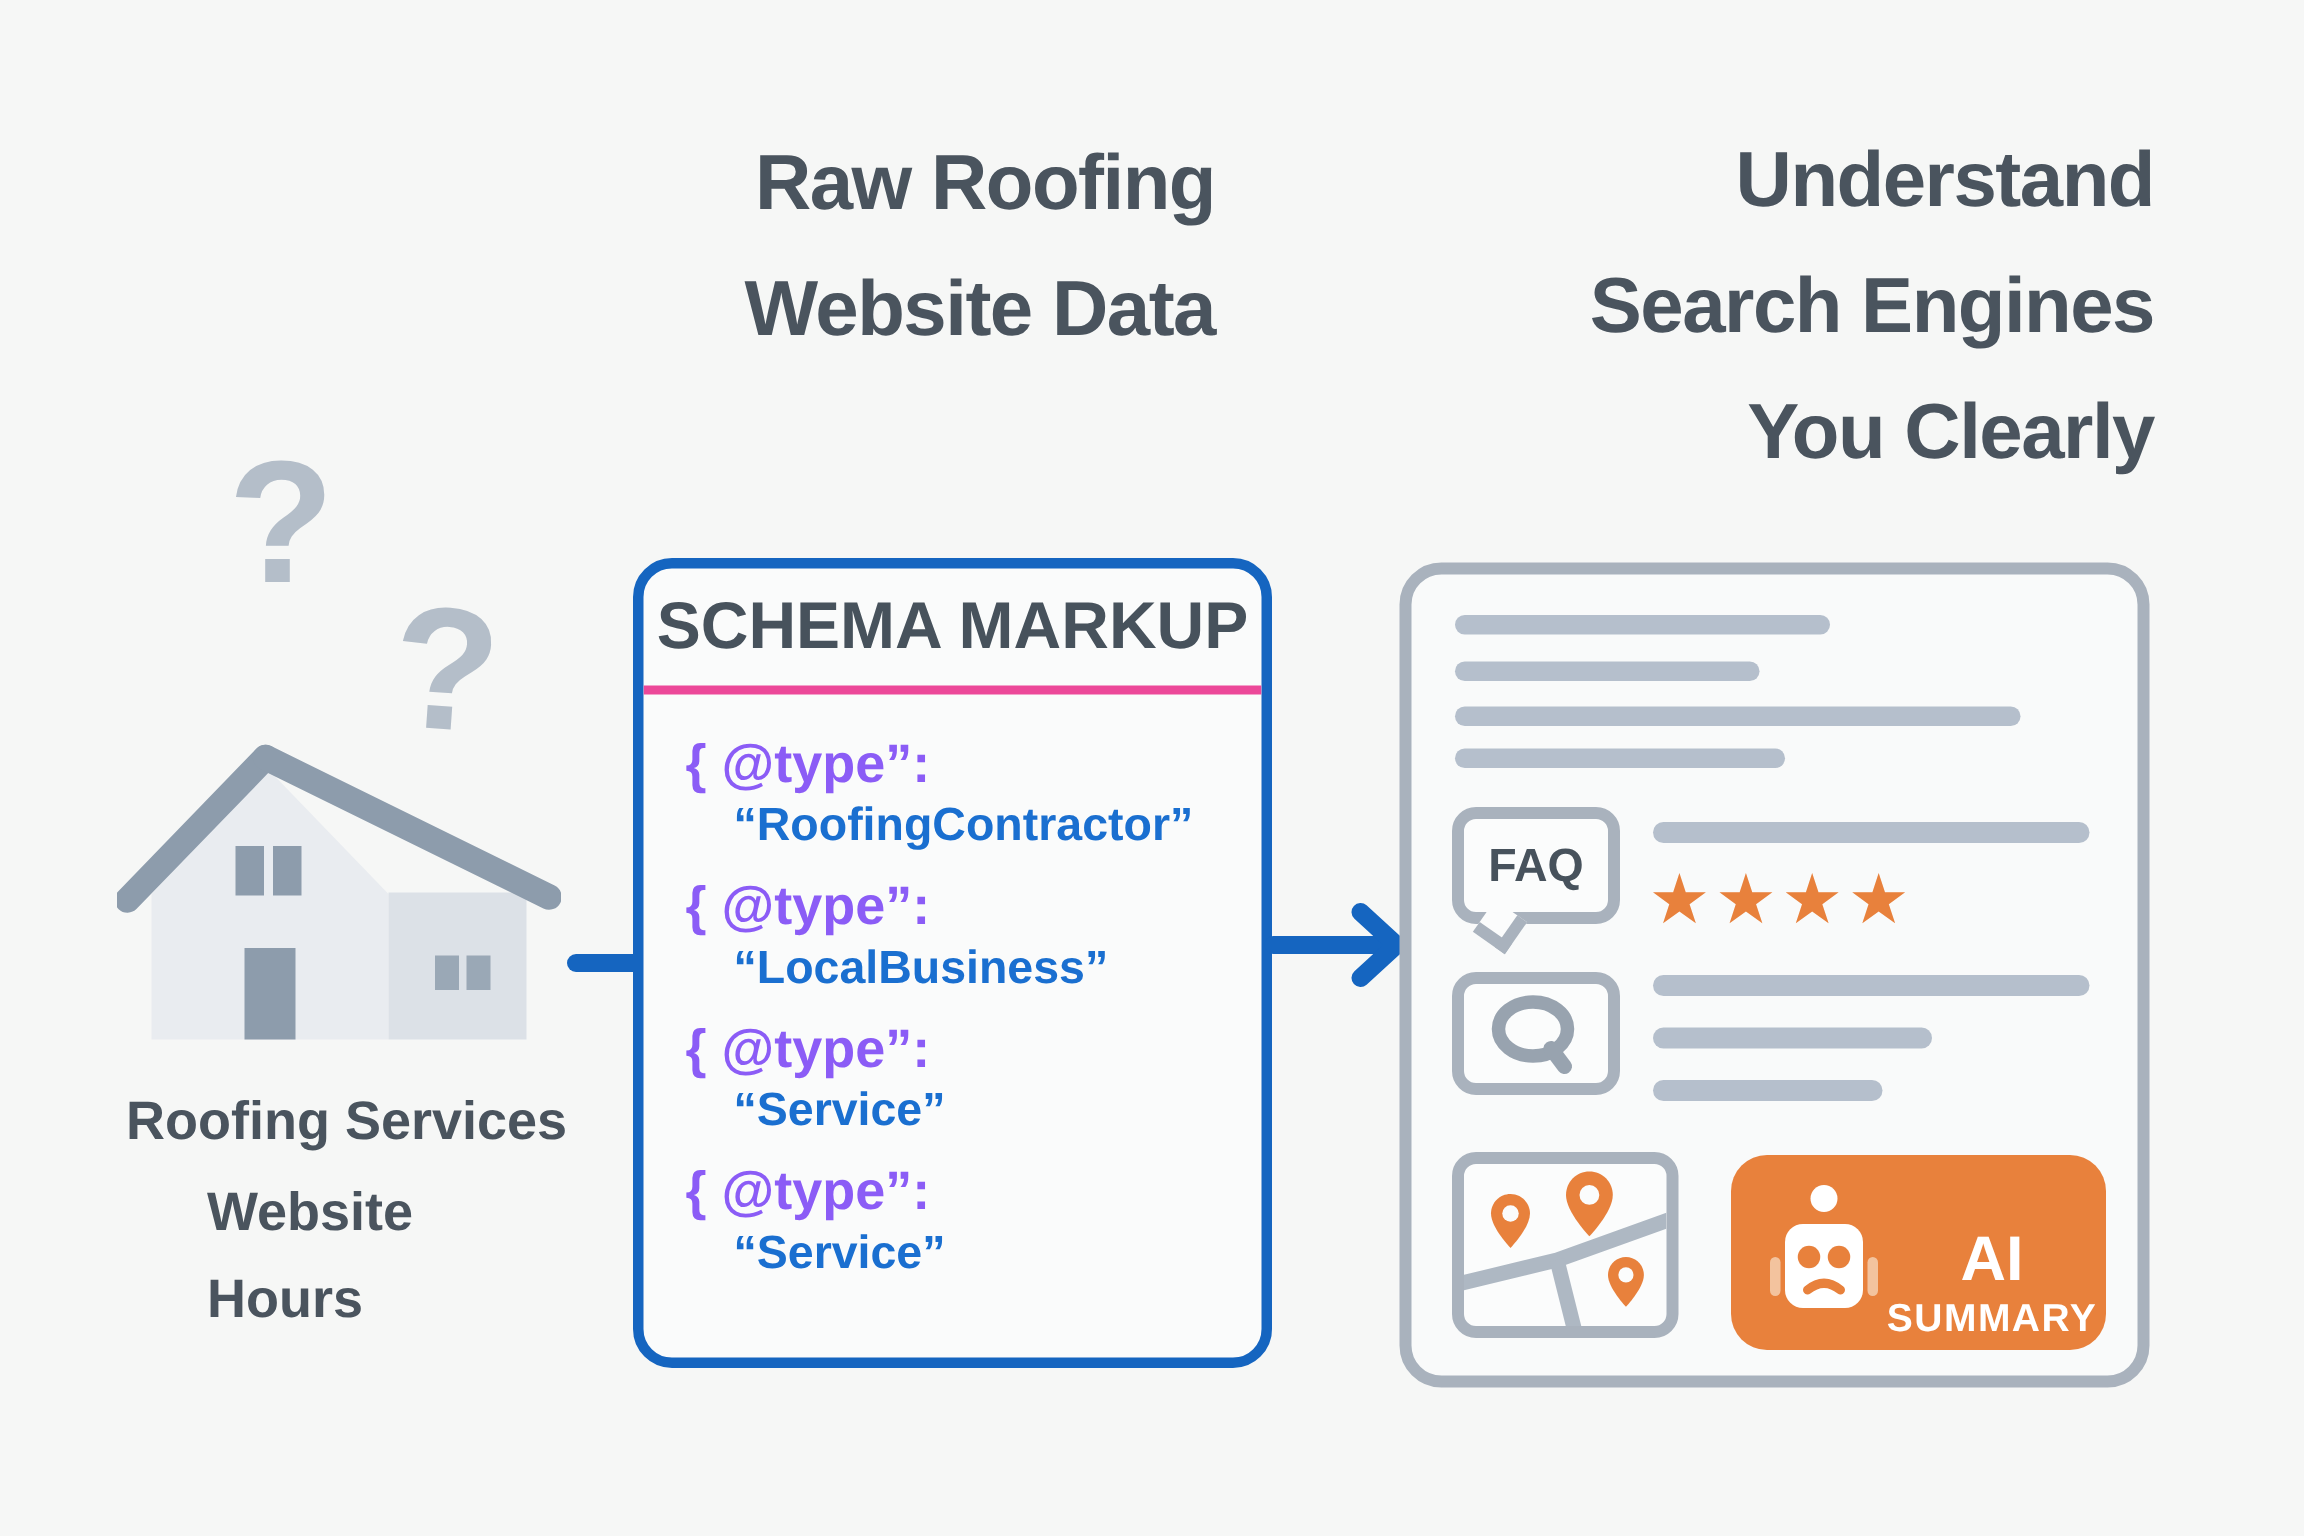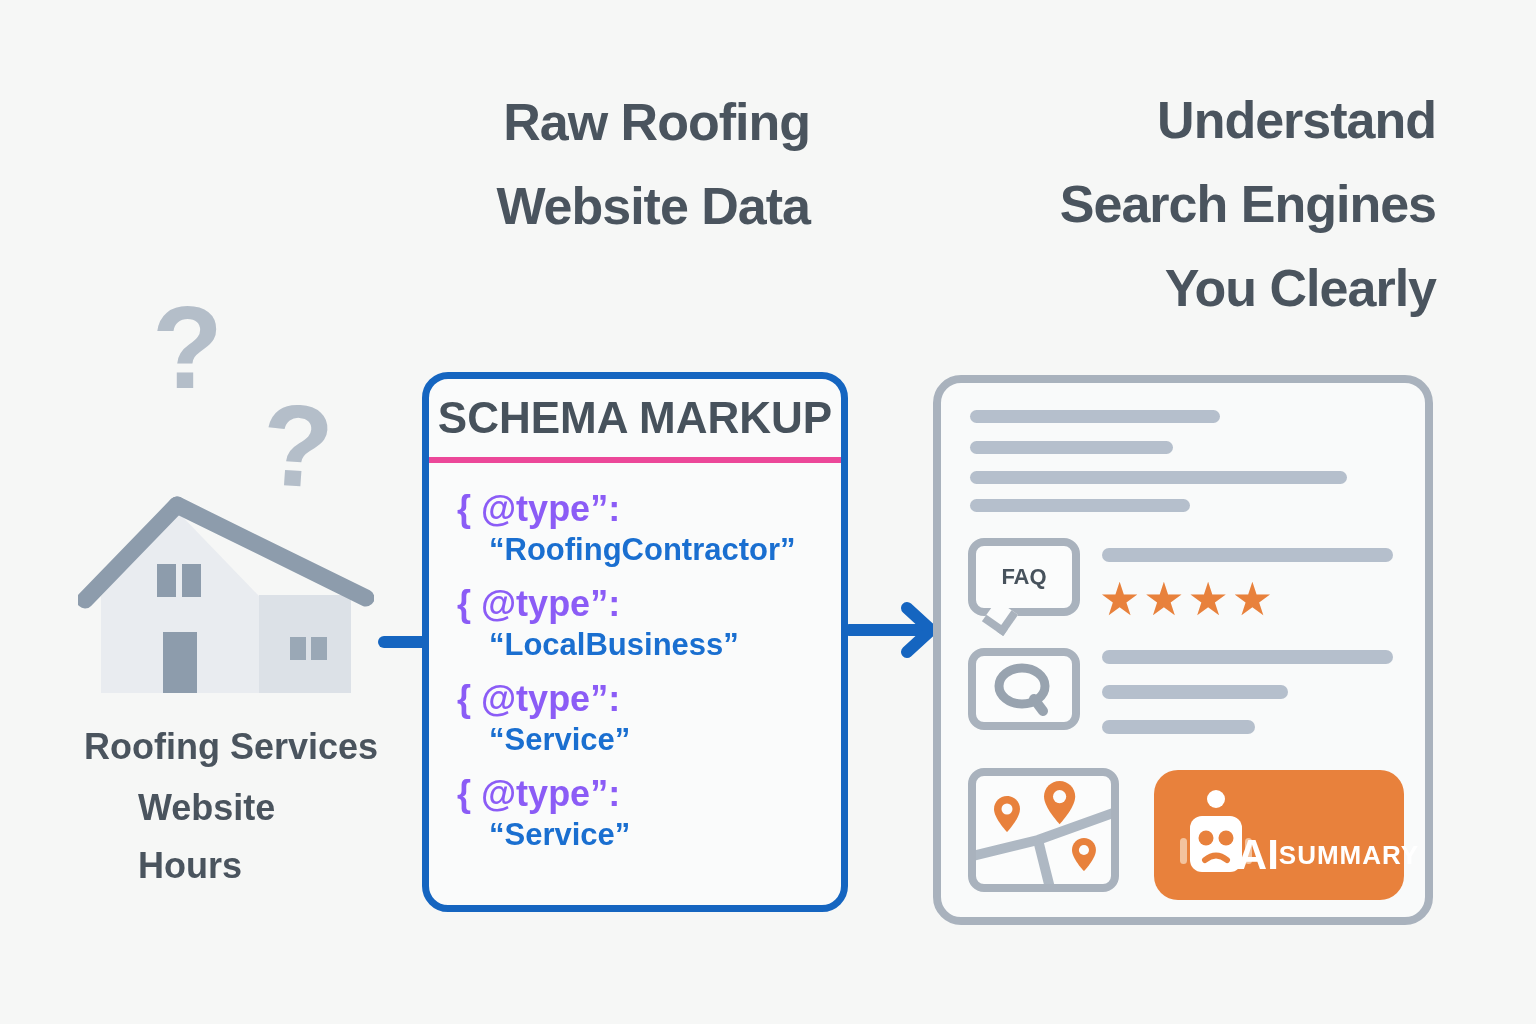--- a/index.html
+++ b/index.html
@@ -46,39 +46,39 @@
   #sk3 { left:29px;  top:88px;  width:377px; }
   #sk4 { left:29px;  top:116px; width:220px; }
   #sk5 { left:161px; top:165px; width:291px; height:14px; }
   #sk6 { left:161px; top:267px; width:291px; height:14px; }
   #sk7 { left:161px; top:302px; width:186px; height:14px; }
   #sk8 { left:161px; top:337px; width:153px; height:14px; }
 
   #faq-bubble { position:absolute; left:27px; top:155px; width:112px; height:78px;
                 background:#fbfcfc; border:8px solid #a9b2bd; border-radius:16px;
                 display:flex; align-items:center; justify-content:center;
-                font-weight:700; font-size:22px; color:#47525c; }
+                font-weight:700; font-size:31px; color:#47525c; }
   #faq-tail { position:absolute; left:46px; top:222px; width:26px; height:26px;
               background:#fbfcfc; border-left:8px solid #a9b2bd; border-bottom:8px solid #a9b2bd;
               transform:rotate(-55deg); }
   #stars { position:absolute; left:158px; top:192px; font-size:46px; line-height:48px;
            color:#e8813c; letter-spacing:3px; }
 
   #search-box { position:absolute; left:27px; top:265px; width:112px; height:82px;
                 background:#fbfcfc; border:8px solid #a9b2bd; border-radius:16px;
                 display:flex; align-items:center; justify-content:center; }
 
   #map-box { position:absolute; left:27px; top:385px; width:151px; height:124px;
              background:#fbfcfc; border:8px solid #a9b2bd; border-radius:16px; overflow:hidden; }
 
   #ai-badge { position:absolute; left:213px; top:387px; width:250px; height:130px;
               background:#e8813c; border-radius:24px; }
   #robot { position:absolute; left:24px; top:18px; }
   #ai-text { position:absolute; left:104px; top:0; width:140px; height:169px;
-             display:flex; flex-direction:row; align-items:center; justify-content:center;
+             display:flex; flex-direction:column; align-items:center; justify-content:center;
              color:#ffffff; font-weight:700; }
   #ai-line1 { font-size:42px; line-height:46px; }
   #ai-line2 { font-size:26px; line-height:32px; letter-spacing:1px; }
 </style>
 </head>
 <body>
 
 <div id="canvas">
 
   <div id="title-left" class="title">

